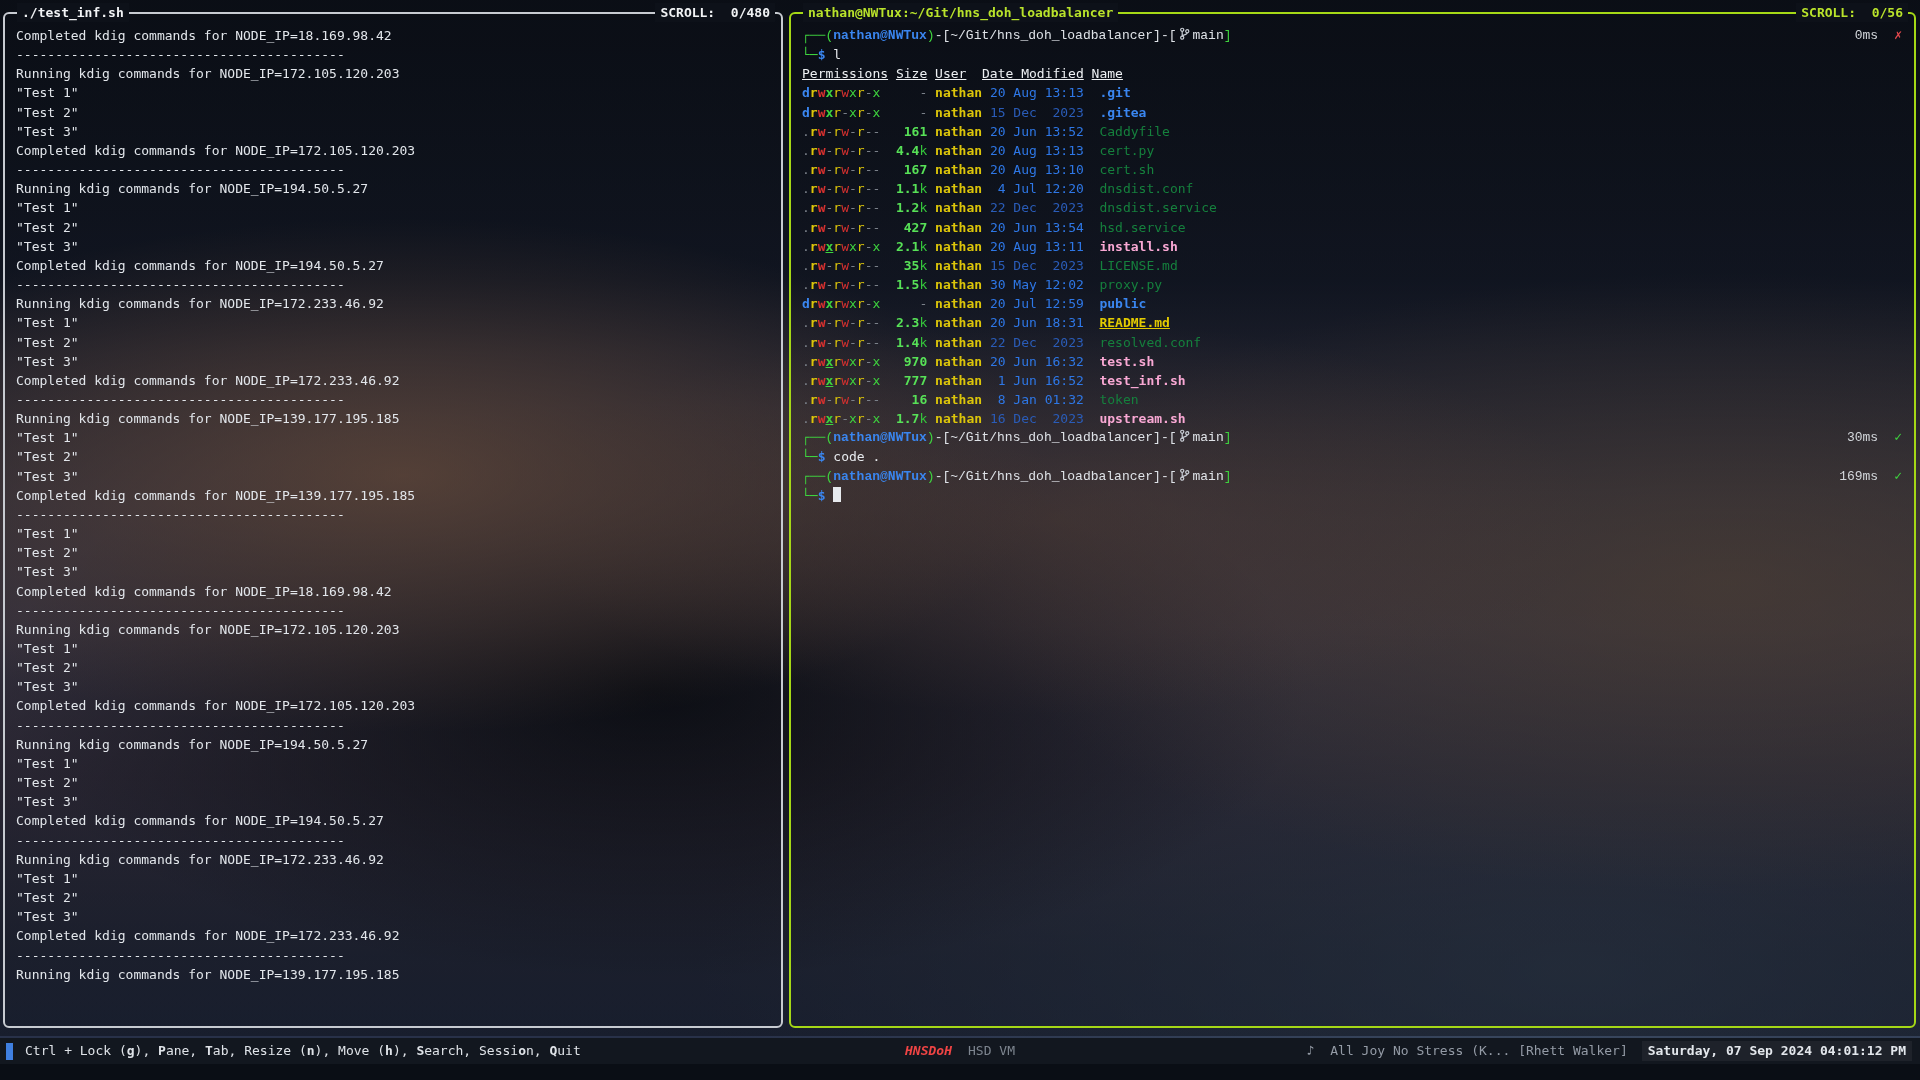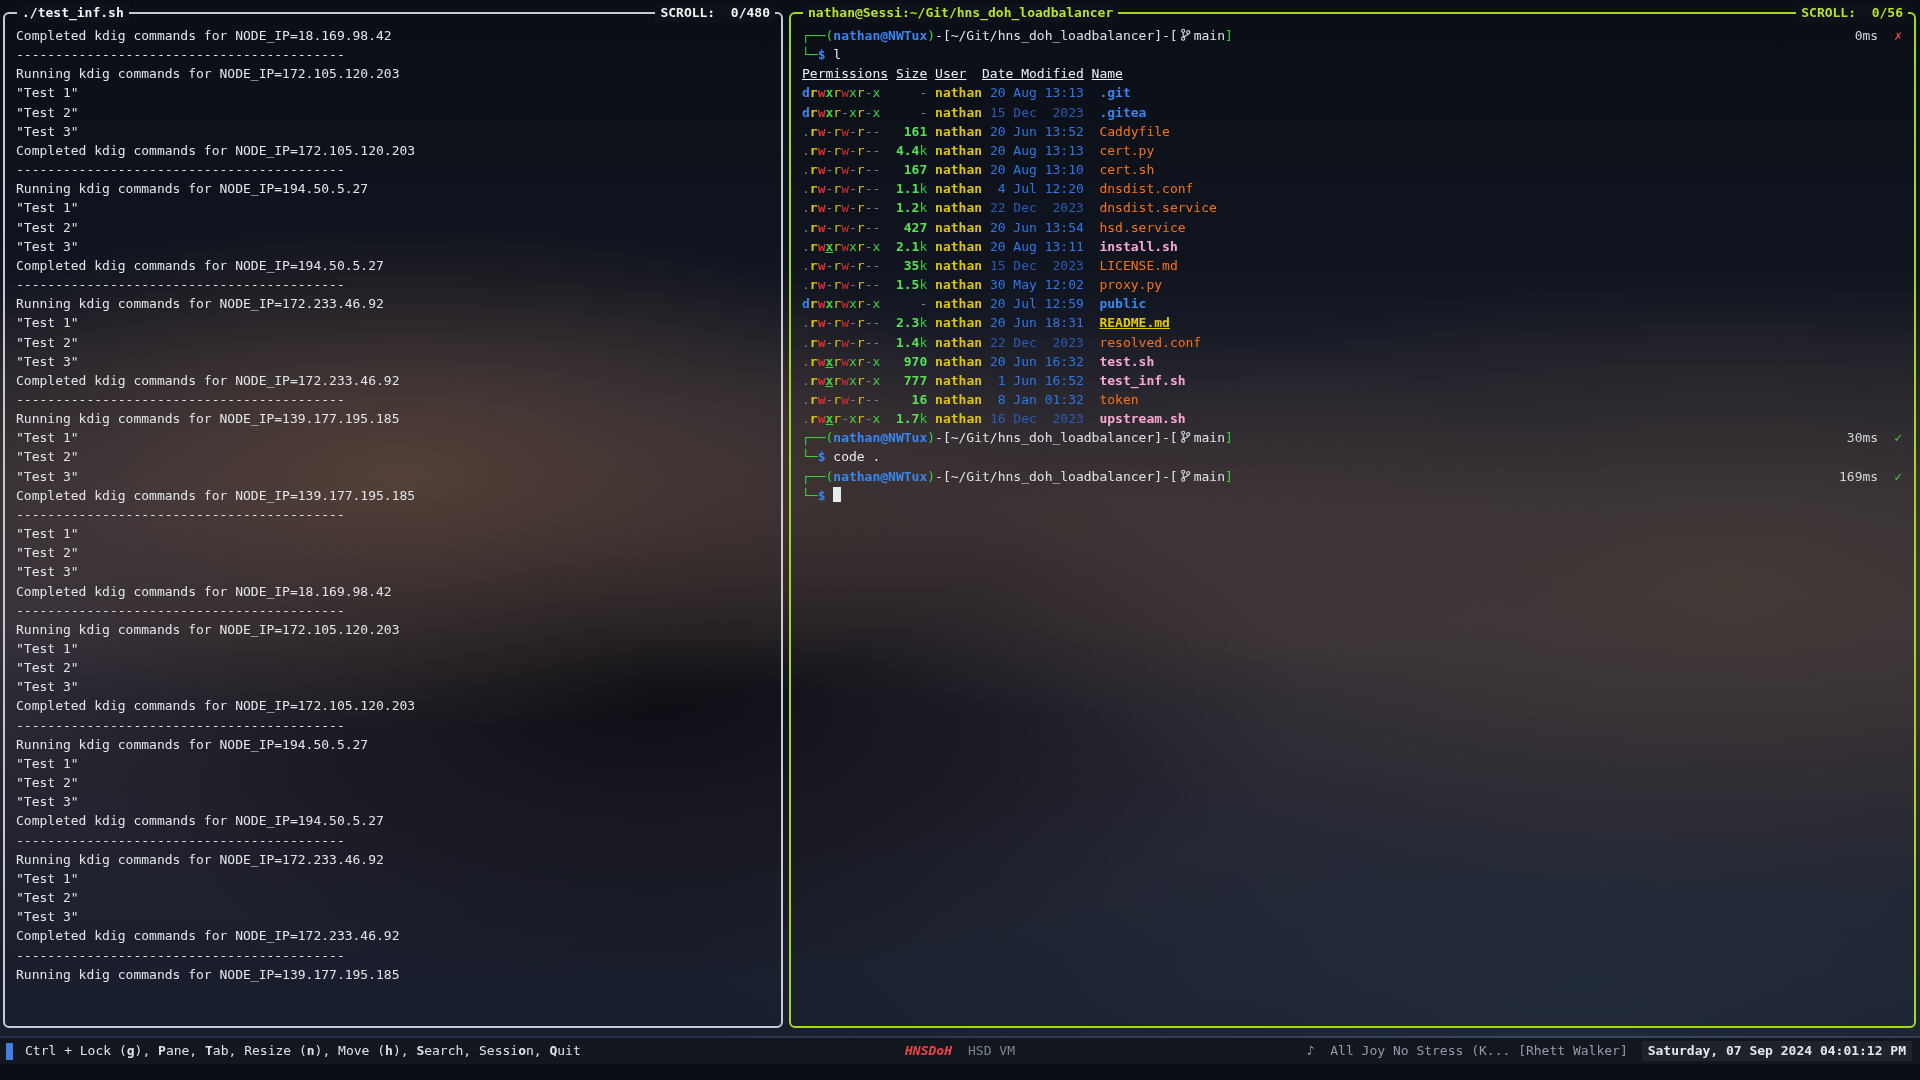--- a/index.html
+++ b/index.html
@@ -27,37 +27,37 @@
   .pane-left  { left:3px;  top:12px; width:780px;  height:1016px; border-color:#c7cbd1; }
   .pane-right { left:789px; top:12px; width:1127px; height:1016px; border-color:#a5d816; }
   .pane-title { position:absolute; top:-11px; left:12px; padding:0 5px; background:#0d1119; font-weight:bold; white-space:pre; }
   .pane-left  .pane-title { color:#f1f3f5; }
   .pane-right .pane-title { color:#b9e32b; }
   .pane-scroll { position:absolute; top:-11px; right:6px; padding:0 5px; background:#0d1119; font-weight:bold; white-space:pre; }
   .pane-left  .pane-scroll { color:#f1f3f5; }
   .pane-right .pane-scroll { color:#b9e32b; }
   .pane-body { position:absolute; inset:0; padding:12px 0 0 11px; overflow:hidden; }
   .line { white-space:pre; height:19.16px; }
-  .flexline { display:flex; align-items:center; }
+  .flexline { display:flex; align-items:center;font-family:Liberation Mono, monospace; }
   .spacer { flex:1; }
 
   .b { font-weight:bold; }
   .t-white { color:#e7eaee; }
   .c-green { color:#3ed33e; }
   .c-blue { color:#3a86f0; }
   .c-yellow { color:#dcc50a; }
   .c-red { color:#d8312f; }
   .perm-dot { color:#7a8089; }
   .size-num { color:#57e157; font-weight:bold; }
   .size-suf { color:#35c53b; }
   .date-recent { color:#2e77e6; }
   .date-old { color:#2a5cb8; }
   .hdr { color:#eef1f4; text-decoration:underline; }
   .ux { text-decoration:underline; }
-  .name-plain { color:#f97316; }
+  .name-plain { color:#15803d; }
   .name-dir { color:#3a86f0; font-weight:bold; }
   .name-script { color:#f9a8d4; font-weight:bold; }
   .name-readme { color:#e3cb00; font-weight:bold; text-decoration:underline; }
   .pf { color:#3ed33e; }
   .puser { color:#3a86f0; font-weight:bold; }
   .psep { color:#dfe3e8; }
   .pdollar { color:#3a86f0; font-weight:bold; }
   .timing { color:#d3d7db; }
   .mark { margin-left:16px; margin-right:12px; font-weight:bold; }
   .mark.ok { color:#3ed33e; }
@@ -138,21 +138,21 @@
         <div class="line left-text">"Test 1"</div>
         <div class="line left-text">"Test 2"</div>
         <div class="line left-text">"Test 3"</div>
         <div class="line left-text">Completed kdig commands for NODE_IP=172.233.46.92</div>
         <div class="line left-text">------------------------------------------</div>
         <div class="line left-text">Running kdig commands for NODE_IP=139.177.195.185</div>
       </div>
   </div>
 
   <div class="pane pane-right">
-    <span class="pane-title">nathan@Sessi:~/Git/hns_doh_loadbalancer</span>
+    <span class="pane-title">nathan@NWTux:~/Git/hns_doh_loadbalancer</span>
     <span class="pane-scroll"><span>SCROLL: </span> <span>0/56</span></span>
     <div class="pane-body" id="right-body">
         <div class="line flexline"><span><span class="pf">┌──(</span><span class="puser">nathan@NWTux</span><span class="pf">)</span><span class="psep">-[</span><span class="psep">~/Git/hns_doh_loadbalancer</span><span class="psep">]-[</span><svg width="11" height="13" viewBox="0 0 12 14" class="branch-icon">
               <g fill="none" stroke="#c9ced6" stroke-width="1.3">
                 <circle cx="3.5" cy="3" r="1.7"></circle>
                 <circle cx="3.5" cy="11.5" r="1.7"></circle>
                 <circle cx="9" cy="4.5" r="1.7"></circle>
                 <path d="M3.5 4.7 v5 M9 6.2 c0 2.8 -5.5 1.8 -5.5 3.8"></path>
               </g>
             </svg><span class="psep">main</span><span class="pf">]</span></span><span class="spacer"></span><span class="timing">0ms</span><span class="mark fail">✗</span></div>

